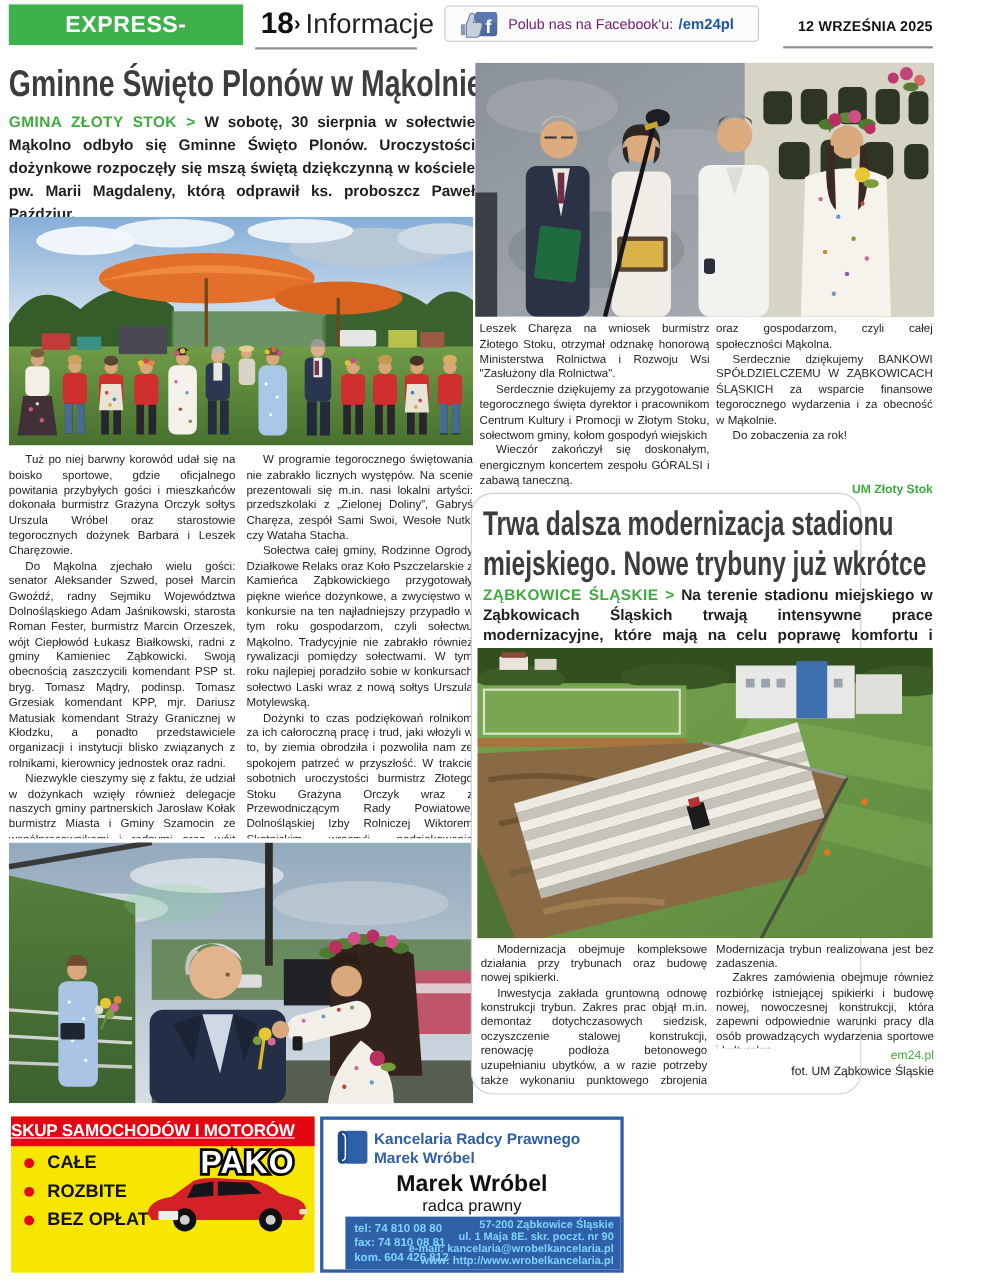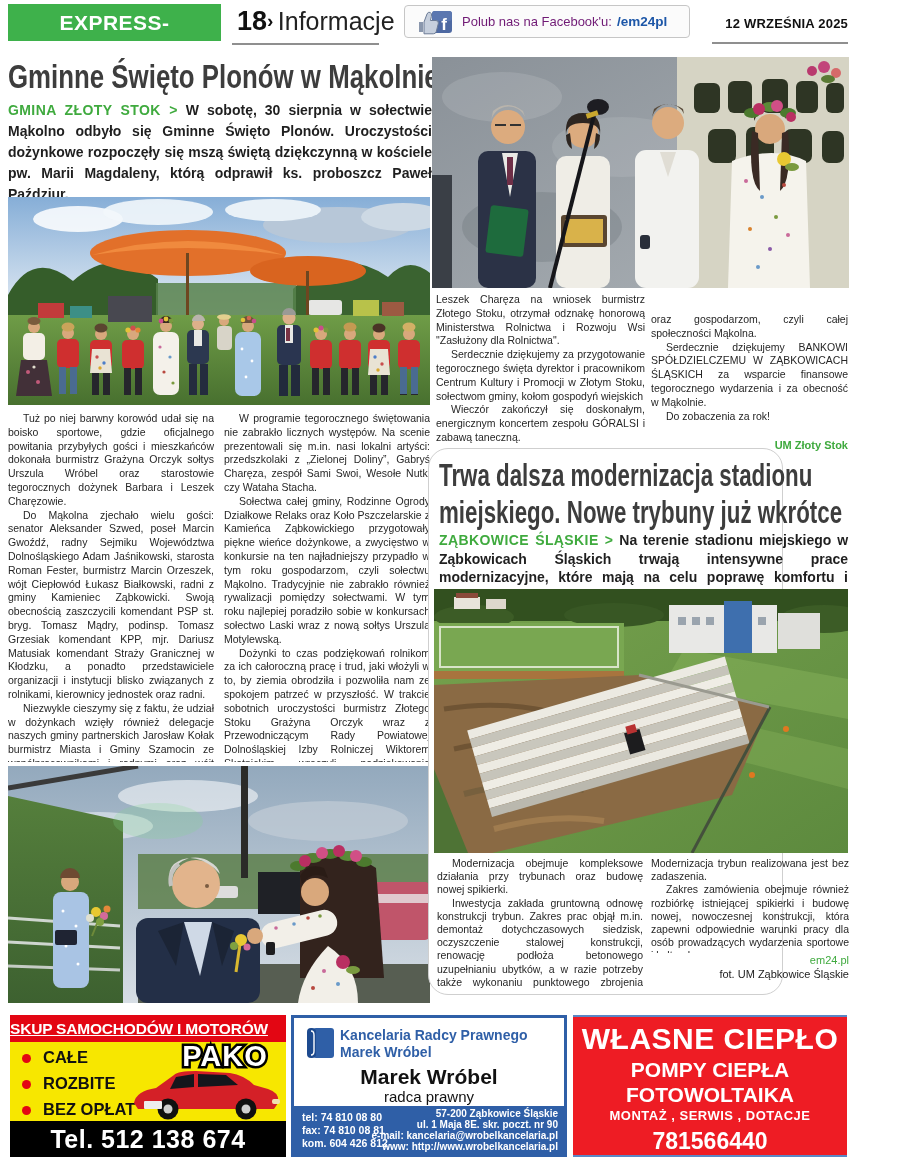--- a/index.html
+++ b/index.html
@@ -59,21 +59,21 @@
             line-height:36px;text-align:center;letter-spacing:.5px;}
   .pako{position:absolute;right:2px;top:-4px;}
   .carart{position:absolute;right:2px;bottom:0px;}
 
   .ad2{left:291px;top:1015px;width:276px;height:142px;border:3px solid #2f5fa7;box-sizing:border-box;background:#fff;}
   .ad2 .top{position:relative;height:88px;}
   .ad2 .kanc{position:absolute;left:46px;top:9px;color:#2f5fa7;font-weight:bold;font-size:14px;line-height:17px;}
   .ad2 .scroll{position:absolute;left:10px;top:7px;}
   .ad2 .name{position:absolute;left:0;top:47px;width:100%;text-align:center;font-weight:bold;font-size:21px;color:#111;}
   .ad2 .role{position:absolute;left:0;top:70px;width:100%;text-align:center;font-size:15px;color:#111;}
-  .ad2 .blue{position:relative;height:48px;background:#2f5fa7;color:#ffffff;}
+  .ad2 .blue{position:relative;height:48px;background:#2f5fa7;color:#7dd3fc;margin-left:20px;}
   .ad2 .contact{position:absolute;left:8px;top:5px;}
   .ad2 .contact p{margin:0;font-size:10.5px;font-weight:bold;line-height:13px;text-indent:0;}
   .ad2 .addr{position:absolute;right:6px;top:2px;text-align:right;}
   .ad2 .addr p{margin:0;font-size:10px;font-weight:bold;line-height:11px;text-indent:0;}
 
   .ad3{left:573px;top:1015px;width:274px;height:142px;background:#ee1c24;border-top:2px solid #5b87c5;
        border-bottom:2px solid #5b87c5;box-sizing:border-box;text-align:center;color:#fff;font-weight:bold;}
   .ad3 .l1{font-size:30px;line-height:36px;margin-top:4px;letter-spacing:.5px;}
   .ad3 .l2{font-size:21px;line-height:25px;}
   .ad3 .l3{font-size:21px;line-height:25px;}
@@ -419,21 +419,21 @@
       <ellipse cx="166" cy="50" rx="11" ry="8" fill="#1d1d22"></ellipse>
       <rect x="154" y="55" width="12" height="5" fill="#c9a72e" transform="rotate(-18 160 57)"></rect>
     </g>
   </svg>
 
   <div class="abs coltext cont" style="left:436px;top:293px;width:209px;height:155px;">
       <p class="">Leszek Charęza na wniosek burmistrz Złotego Stoku, otrzymał odznakę honorową Ministerstwa Rolnictwa i Rozwoju Wsi "Zasłużony dla Rolnictwa".</p>
       <p class="">Serdecznie dziękujemy za przygotowanie tegorocznego święta dyrektor i pracownikom Centrum Kultury i Promocji w Złotym Stoku, sołectwom gminy, kołom gospodyń wiejskich</p>
       <p class="">Wieczór zakończył się doskonałym, energicznym koncertem zespołu GÓRALSI i zabawą taneczną.</p>
     </div>
-  <div class="abs coltext cont" style="left:651px;top:293px;width:197px;height:144px;margin-top:20px;">
+  <div class="abs coltext cont" style="left:651px;top:293px;width:197px;height:144px;">
       <p class="">oraz gospodarzom, czyli całej społeczności Mąkolna.</p>
       <p class="">Serdecznie dziękujemy BANKOWI SPÓŁDZIELCZEMU W ZĄBKOWICACH ŚLĄSKICH za wsparcie finansowe tegorocznego wydarzenia i za obecność w Mąkolnie.</p>
       <p class="">Do zobaczenia za rok!</p>
     </div>
   <div class="abs signature" style="left:651px;top:439px;width:197px;">UM Złoty Stok</div>
 
   <div class="abs a2box">
     <div class="abs headline h2a" style="top:8px;">Trwa dalsza modernizacja stadionu</div>
     <div class="abs headline h2a" style="top:45px;">miejskiego. Nowe trybuny już wkrótce</div>
 
@@ -532,21 +532,20 @@
         <path d="M50,12 L68,9 L68,22 L44,24 Z" fill="#14161c"></path>
         <path d="M72,9 L100,10 L112,20 L72,22 Z" fill="#14161c"></path>
         <circle cx="42" cy="44" r="10.5" fill="#101010"></circle>
           <circle cx="42" cy="44" r="4.5" fill="#cfcfcf"></circle>
         <circle cx="120" cy="44" r="10.5" fill="#101010"></circle>
           <circle cx="120" cy="44" r="4.5" fill="#cfcfcf"></circle>
         <rect x="146" y="34" width="8" height="5" rx="2" fill="#f0e0b0"></rect>
         <rect x="18" y="36" width="18" height="8" rx="1" fill="#eeeeee"></rect>
       </svg>
     </div>
-    <div class="phone">Tel. 512 138 674</div>
   </div>
 
   <div class="abs ad2">
     <div class="top">
       <svg class="scroll" width="32" height="36" viewBox="0 0 32 36">
         <rect x="9" y="3" width="21" height="30" rx="3" fill="#2f5fa7"></rect>
         <rect x="3" y="3" width="9" height="30" rx="4" fill="#1d4a8f"></rect>
         <path d="M7,6 q3,0 3,4 v16 q0,4 -3,4" fill="none" stroke="#ffffff" stroke-width="1.4"></path>
       </svg>
       <div class="kanc">
@@ -564,21 +563,14 @@
         </div>
       <div class="addr">
           <p class="">57-200 Ząbkowice Śląskie</p>
           <p class="">ul. 1 Maja 8E. skr. poczt. nr 90</p>
           <p class="">e-mail: kancelaria@wrobelkancelaria.pl</p>
           <p class="">www: http://www.wrobelkancelaria.pl</p>
         </div>
     </div>
   </div>
 
-  <div class="abs ad3">
-    <div class="l1">WŁASNE CIEPŁO</div>
-    <div class="l2">POMPY CIEPŁA</div>
-    <div class="l3">FOTOWOLTAIKA</div>
-    <div class="l4">MONTAŻ , SERWIS , DOTACJE</div>
-    <div class="l5">781566440</div>
-  </div>
 
 </div>
 
 </body></html>

